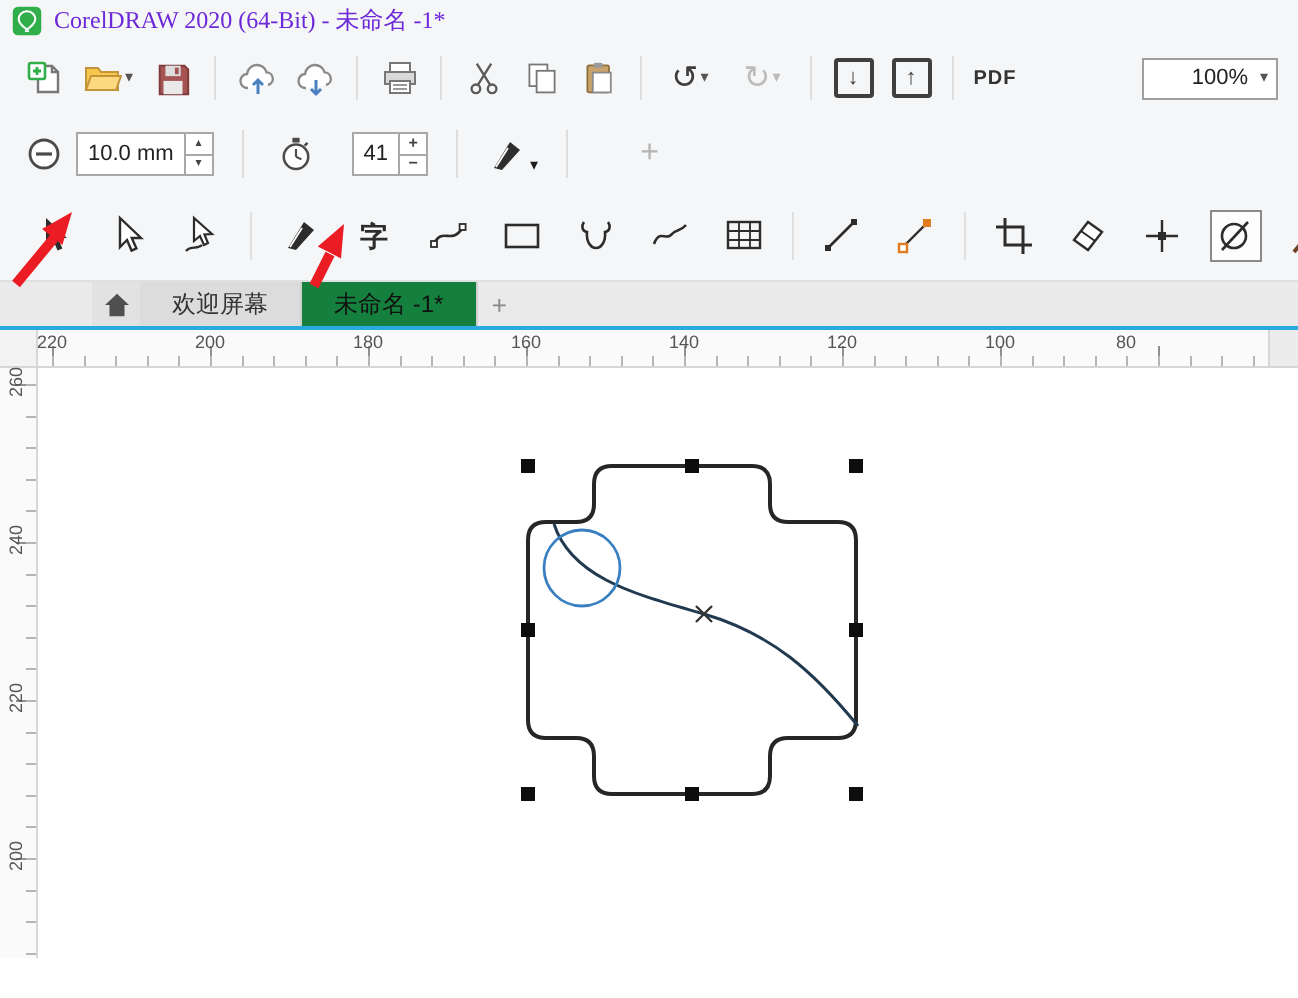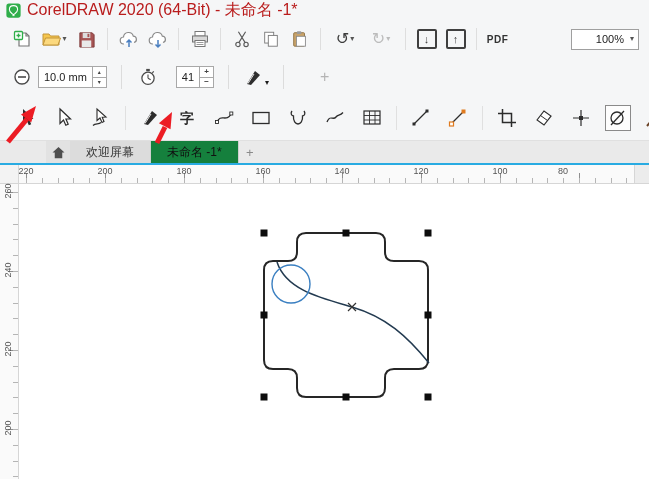--- a/index.html
+++ b/index.html
@@ -1,21 +1,21 @@
 <!DOCTYPE html>
 <html style="--accent-blue: #29abe2; --arrow-red: #ec1c24; --logo-green: #2fae4a; --circle-blue: #3a7fc1;"><head>
 <meta charset="utf-8">
 <style>
   html,body{margin:0;padding:0;width:649px;height:499px;overflow:hidden;
     font-family:"Liberation Sans","DejaVu Sans",sans-serif;background:#fff;}
   .window{position:relative;width:649px;height:499px;overflow:hidden;background:#fff;
     -webkit-user-select:none;user-select:none;}
   
   .titlebar{height:20px;background:#f5f6f7;display:flex;align-items:center;gap:6px;padding-left:6px;}
-  .titlebar .title{font-size:16px;color:#b91c1c;white-space:nowrap;}
+  .titlebar .title{font-size:12px;color:#6d28d9;white-space:nowrap;font-family:Liberation Serif, serif;}
   .logo{display:flex;align-items:center;}
   
   .menubar{height:22px;background:#f5f6f7;display:flex;align-items:center;padding-left:4px;}
   .menu-item{font-size:12px;color:#222;padding:3px 9px;white-space:nowrap;cursor:default;}
   
   .toolbar{height:38px;background:#f5f6f7;display:flex;align-items:center;padding:0 8px;gap:2px;}
   .tbtn{border:none;background:transparent;padding:0;width:27px;height:27px;display:flex;
     align-items:center;justify-content:center;position:relative;}
   .tbtn.with-caret{width:34px;gap:1px;}
   .caret{font-size:8px;color:#555;line-height:1;}

